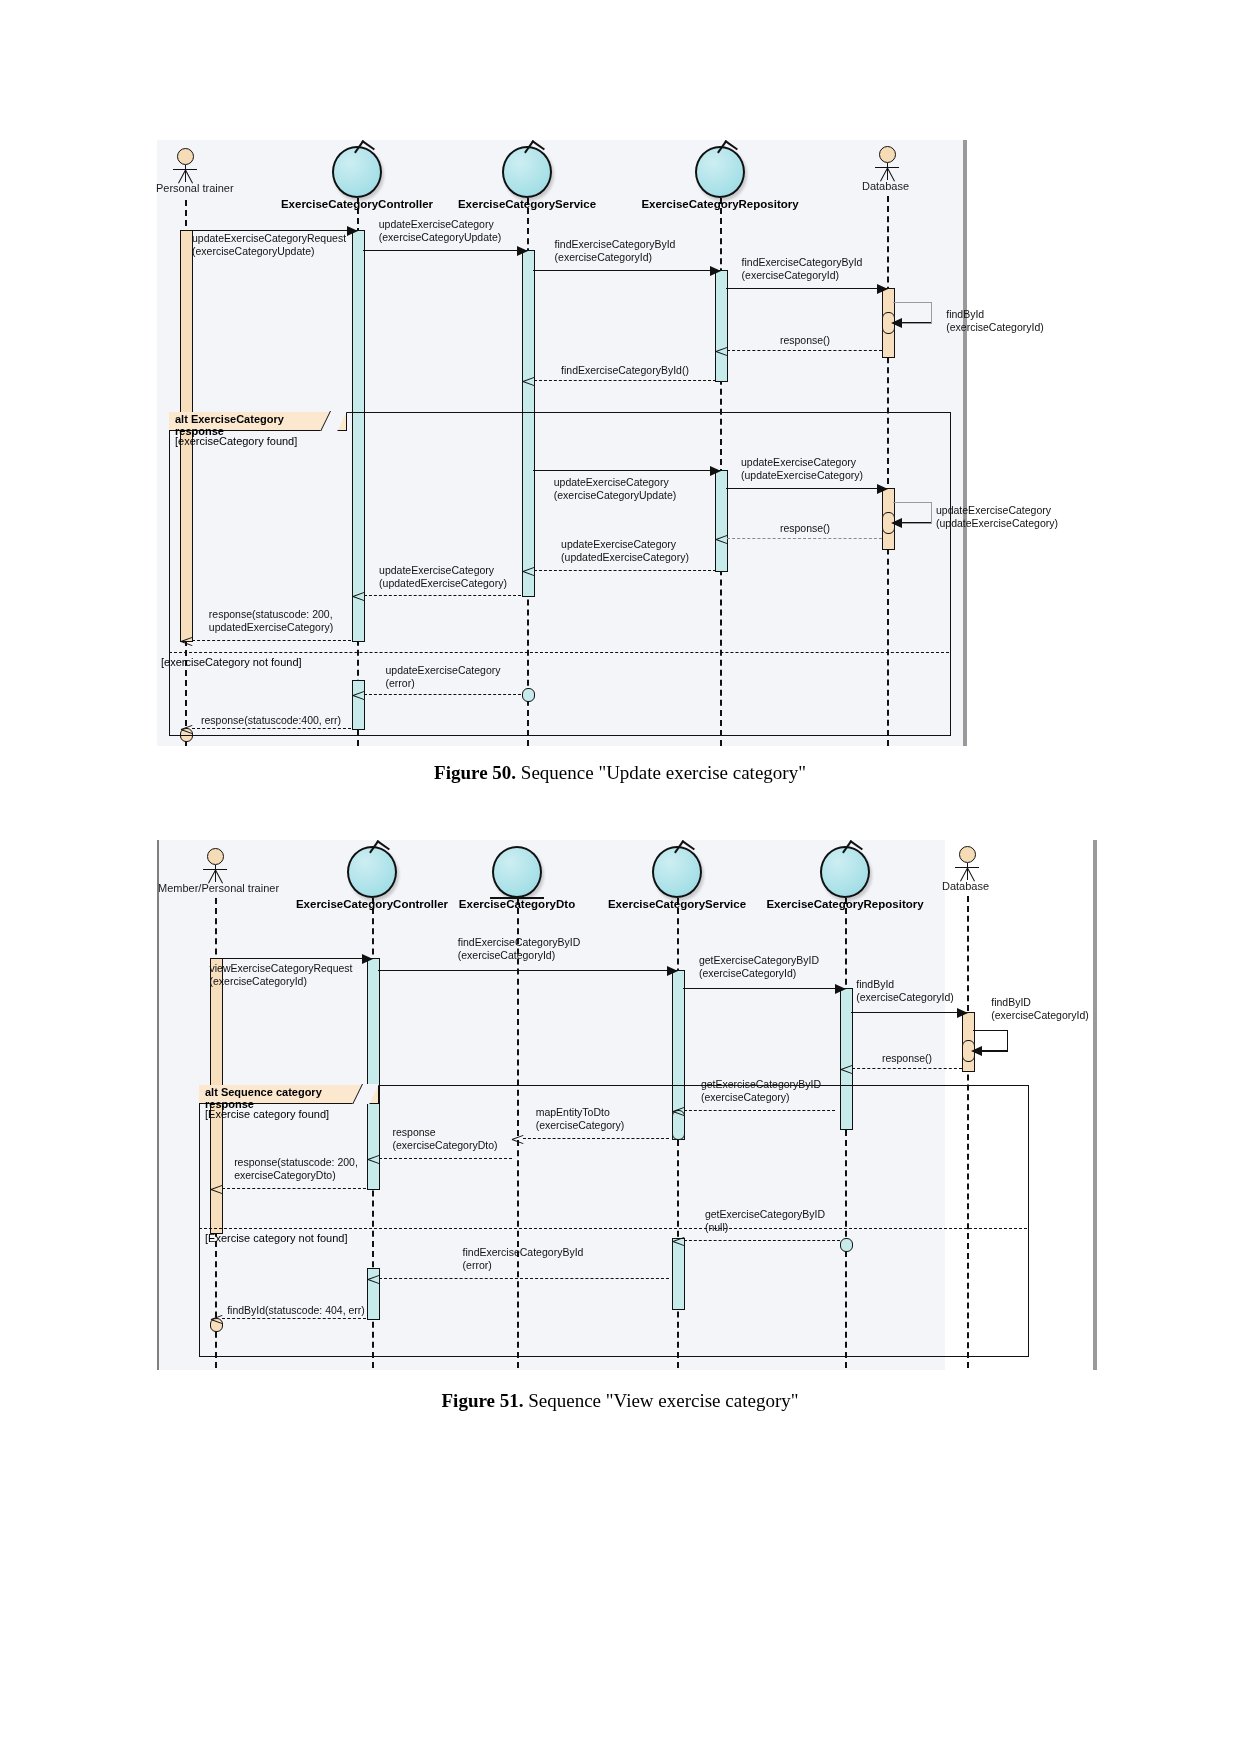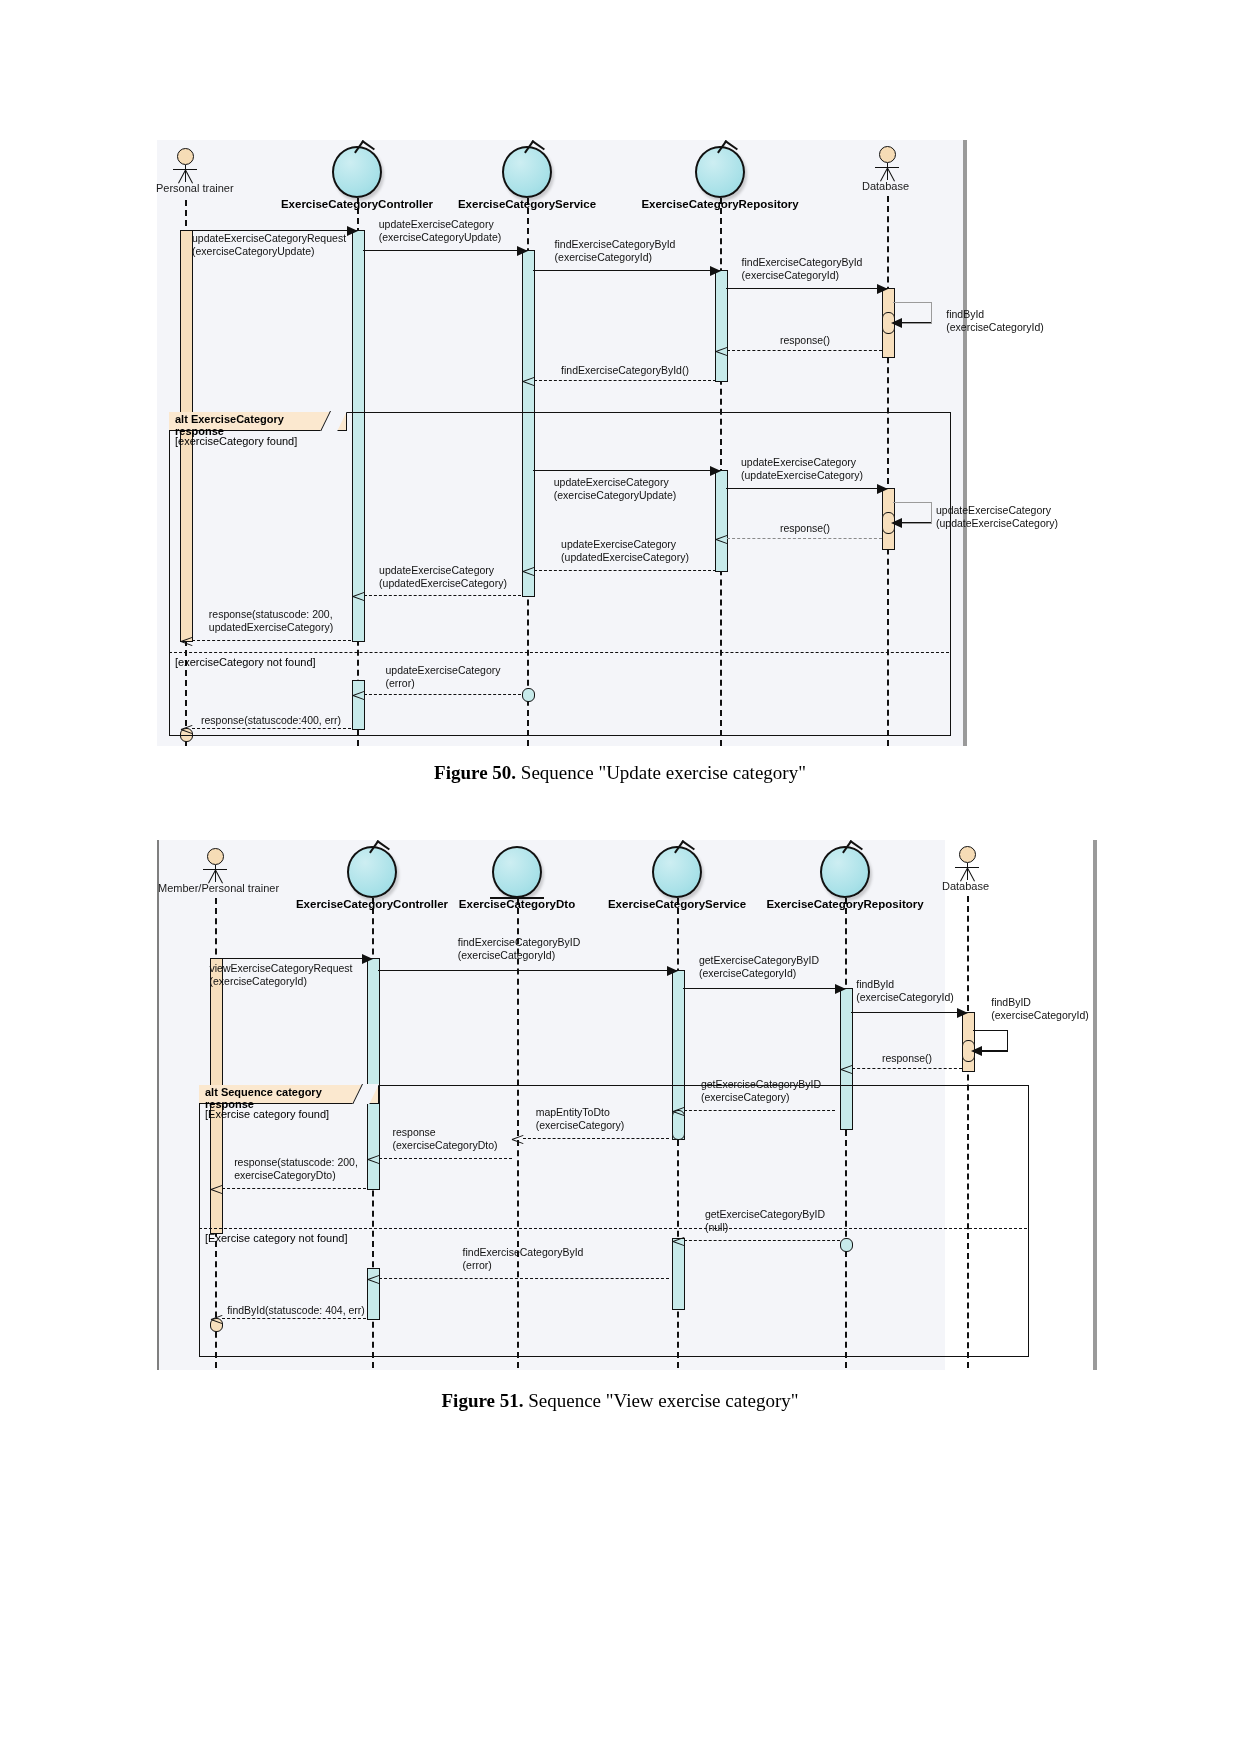--- a/index.html
+++ b/index.html
@@ -202,21 +202,21 @@
         <div>findExerciseCategoryById()</div>
       </div>
 
       <div class="altbox" style="left:12px;top:272px;width:780px;height:322px;"></div>
       <div class="alttag" style="left:12px;top:272px;width:178px;">
         <span>alt ExerciseCategory response</span>
         <span class="fold"></span>
       </div>
       <div class="guard" style="left:18px;top:295px;">[exerciseCategory found]</div>
       <div class="divider" style="left:12px;top:512px;width:780px;"></div>
-      <div class="guard" style="left:18px;top:516px;">[exerciseCategory not found]</div>
+      <div class="guard" style="left:4px;top:516px;">[exerciseCategory not found]</div>
 
       <div class="msg" style="left:376px;top:330px;width:177px;">
           <span class="arrowhead r"></span>
         </div>
       <div class="mlabel" style="left:458px;top:336px;">
         <div>updateExerciseCategory</div>
           <div>(exerciseCategoryUpdate)</div>
       </div>
 
       <div class="msg" style="left:569px;top:348px;width:151px;">

